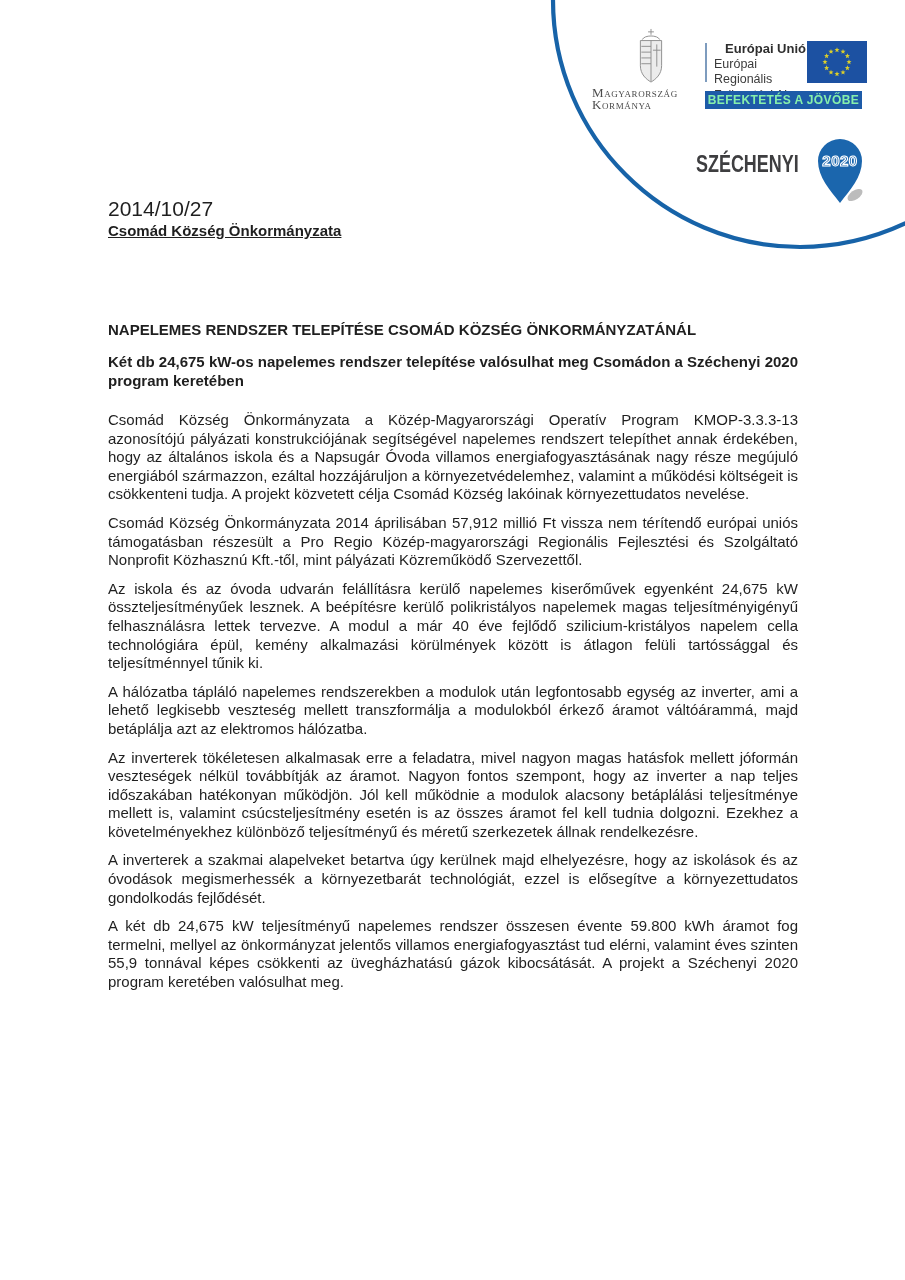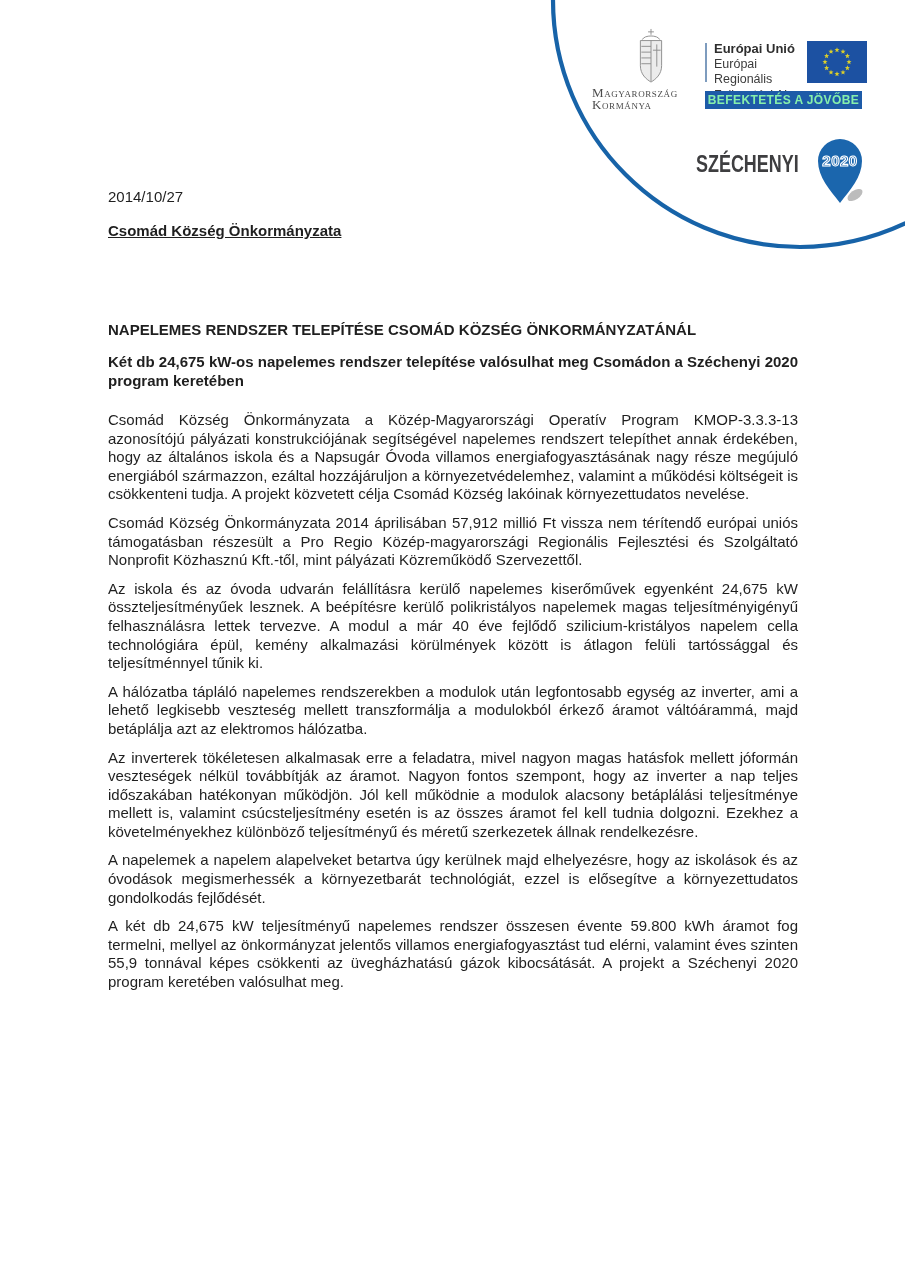--- a/index.html
+++ b/index.html
@@ -32,21 +32,21 @@
   .gov-label{
     position:absolute;left:592px;top:87px;width:124px;
     text-align:left;
     font-family:"Liberation Serif",serif;
     font-variant:small-caps;
     font-size:13px;line-height:11.5px;letter-spacing:.6px;
     color:#4b4b4b;
   }
   .eu-divider{position:absolute;left:705px;top:43px;width:2px;height:39px;background:#7e9cbe;}
   .eu-text{position:absolute;left:714px;top:41px;width:92px;font-size:12.5px;line-height:15.5px;color:#3b3b3b;}
-  .eu-text .b{font-weight:bold;font-size:13px;color:#2e2e2e;}
+  .eu-text .b{font-weight:bold;font-size:13px;color:#2e2e2e;text-align:right;}
   .eu-flag{position:absolute;left:807px;top:41px;width:60px;height:42px;}
   .eu-flag .field{fill:var(--flag-blue);}
   .eu-flag .star{fill:var(--star-yellow);}
   .invest-banner{
     position:absolute;left:705px;top:91px;width:157px;height:18px;
     background:var(--banner-blue);
     color:#86efac;font-weight:bold;font-size:12px;line-height:18px;
     text-align:center;letter-spacing:.4px;
   }
   .szechenyi-text{
@@ -59,21 +59,21 @@
   .pin-shadow{fill:#bcbcbc;}
   .pin-body{fill:var(--pin-blue);}
   .pin-year{
     fill:none;stroke:#ffffff;stroke-width:1.1;
     font-family:"Liberation Sans",sans-serif;
     font-size:15px;font-weight:bold;letter-spacing:.5px;
   }
 
   
   .doc{position:absolute;left:108px;width:690px;}
-  .date-line{top:188px;font-size:15px;}
+  .date-line{top:197px;font-size:21px;}
   .org-line{top:222px;font-size:15px;font-weight:bold;text-decoration:underline;}
   .headline{top:279px;font-size:28px;line-height:31px;font-weight:bold;color:var(--accent-blue);letter-spacing:.5px;}
   .subtitle{top:321px;font-size:15px;font-weight:bold;}
   .lead{top:352px;font-size:15px;font-weight:bold;line-height:19px;text-align:justify;}
   .body-text{top:403px;margin-top:8px;}
   .body-text p{
     font-size:15px;line-height:18.6px;
     text-align:justify;
     margin:0 0 10px 0;
   }
@@ -142,17 +142,17 @@
   <div class="doc org-line" style="position:absolute">Csomád Község Önkormányzata</div>
   <h2 class="doc subtitle" style="position:absolute">NAPELEMES RENDSZER TELEPÍTÉSE CSOMÁD KÖZSÉG ÖNKORMÁNYZATÁNÁL</h2>
   <div class="doc lead" style="position:absolute">Két db 24,675 kW-os napelemes rendszer telepítése valósulhat meg Csomádon a Széchenyi 2020 program keretében</div>
 
   <div class="doc body-text" style="position:absolute">
     <p>Csomád Község Önkormányzata a Közép-Magyarországi Operatív Program KMOP-3.3.3-13 azonosítójú pályázati konstrukciójának segítségével napelemes rendszert telepíthet annak érdekében, hogy az általános iskola és a Napsugár Óvoda villamos energiafogyasztásának nagy része megújuló energiából származzon, ezáltal hozzájáruljon a környezetvédelemhez, valamint a működési költségeit is csökkenteni tudja. A projekt közvetett célja Csomád Község lakóinak környezettudatos nevelése.</p>
     <p>Csomád Község Önkormányzata 2014 áprilisában 57,912 millió Ft vissza nem térítendő európai uniós támogatásban részesült a Pro Regio Közép-magyarországi Regionális Fejlesztési és Szolgáltató Nonprofit Közhasznú Kft.-től, mint pályázati Közreműködő Szervezettől.</p>
     <p>Az iskola és az óvoda udvarán felállításra kerülő napelemes kiserőművek egyenként 24,675 kW összteljesítményűek lesznek. A beépítésre kerülő polikristályos napelemek magas teljesítményigényű felhasználásra lettek tervezve. A modul a már 40 éve fejlődő szilicium-kristályos napelem cella technológiára épül, kemény alkalmazási körülmények között is átlagon felüli tartóssággal és teljesítménnyel tűnik ki.</p>
     <p>A hálózatba tápláló napelemes rendszerekben a modulok után legfontosabb egység az inverter, ami a lehető legkisebb veszteség mellett transzformálja a modulokból érkező áramot váltóárammá, majd betáplálja azt az elektromos hálózatba.</p>
     <p>Az inverterek tökéletesen alkalmasak erre a feladatra, mivel nagyon magas hatásfok mellett jóformán veszteségek nélkül továbbítják az áramot. Nagyon fontos szempont, hogy az inverter a nap teljes időszakában hatékonyan működjön. Jól kell működnie a modulok alacsony betáplálási teljesítménye mellett is, valamint csúcsteljesítmény esetén is az összes áramot fel kell tudnia dolgozni. Ezekhez a követelményekhez különböző teljesítményű és méretű szerkezetek állnak rendelkezésre.</p>
-    <p>A napelemek a napelem alapelveket betartva úgy kerülnek majd elhelyezésre, hogy az iskolások és az óvodások megismerhessék a környezetbarát technológiát, ezzel is elősegítve a környezettudatos gondolkodás fejlődését.</p>
+    <p>A inverterek a szakmai alapelveket betartva úgy kerülnek majd elhelyezésre, hogy az iskolások és az óvodások megismerhessék a környezetbarát technológiát, ezzel is elősegítve a környezettudatos gondolkodás fejlődését.</p>
     <p>A két db 24,675 kW teljesítményű napelemes rendszer összesen évente 59.800 kWh áramot fog termelni, mellyel az önkormányzat jelentős villamos energiafogyasztást tud elérni, valamint éves szinten 55,9 tonnával képes csökkenti az üvegházhatású gázok kibocsátását. A projekt a Széchenyi 2020 program keretében valósulhat meg.</p>
   </div>
 
 </div>
 
 </body></html>

